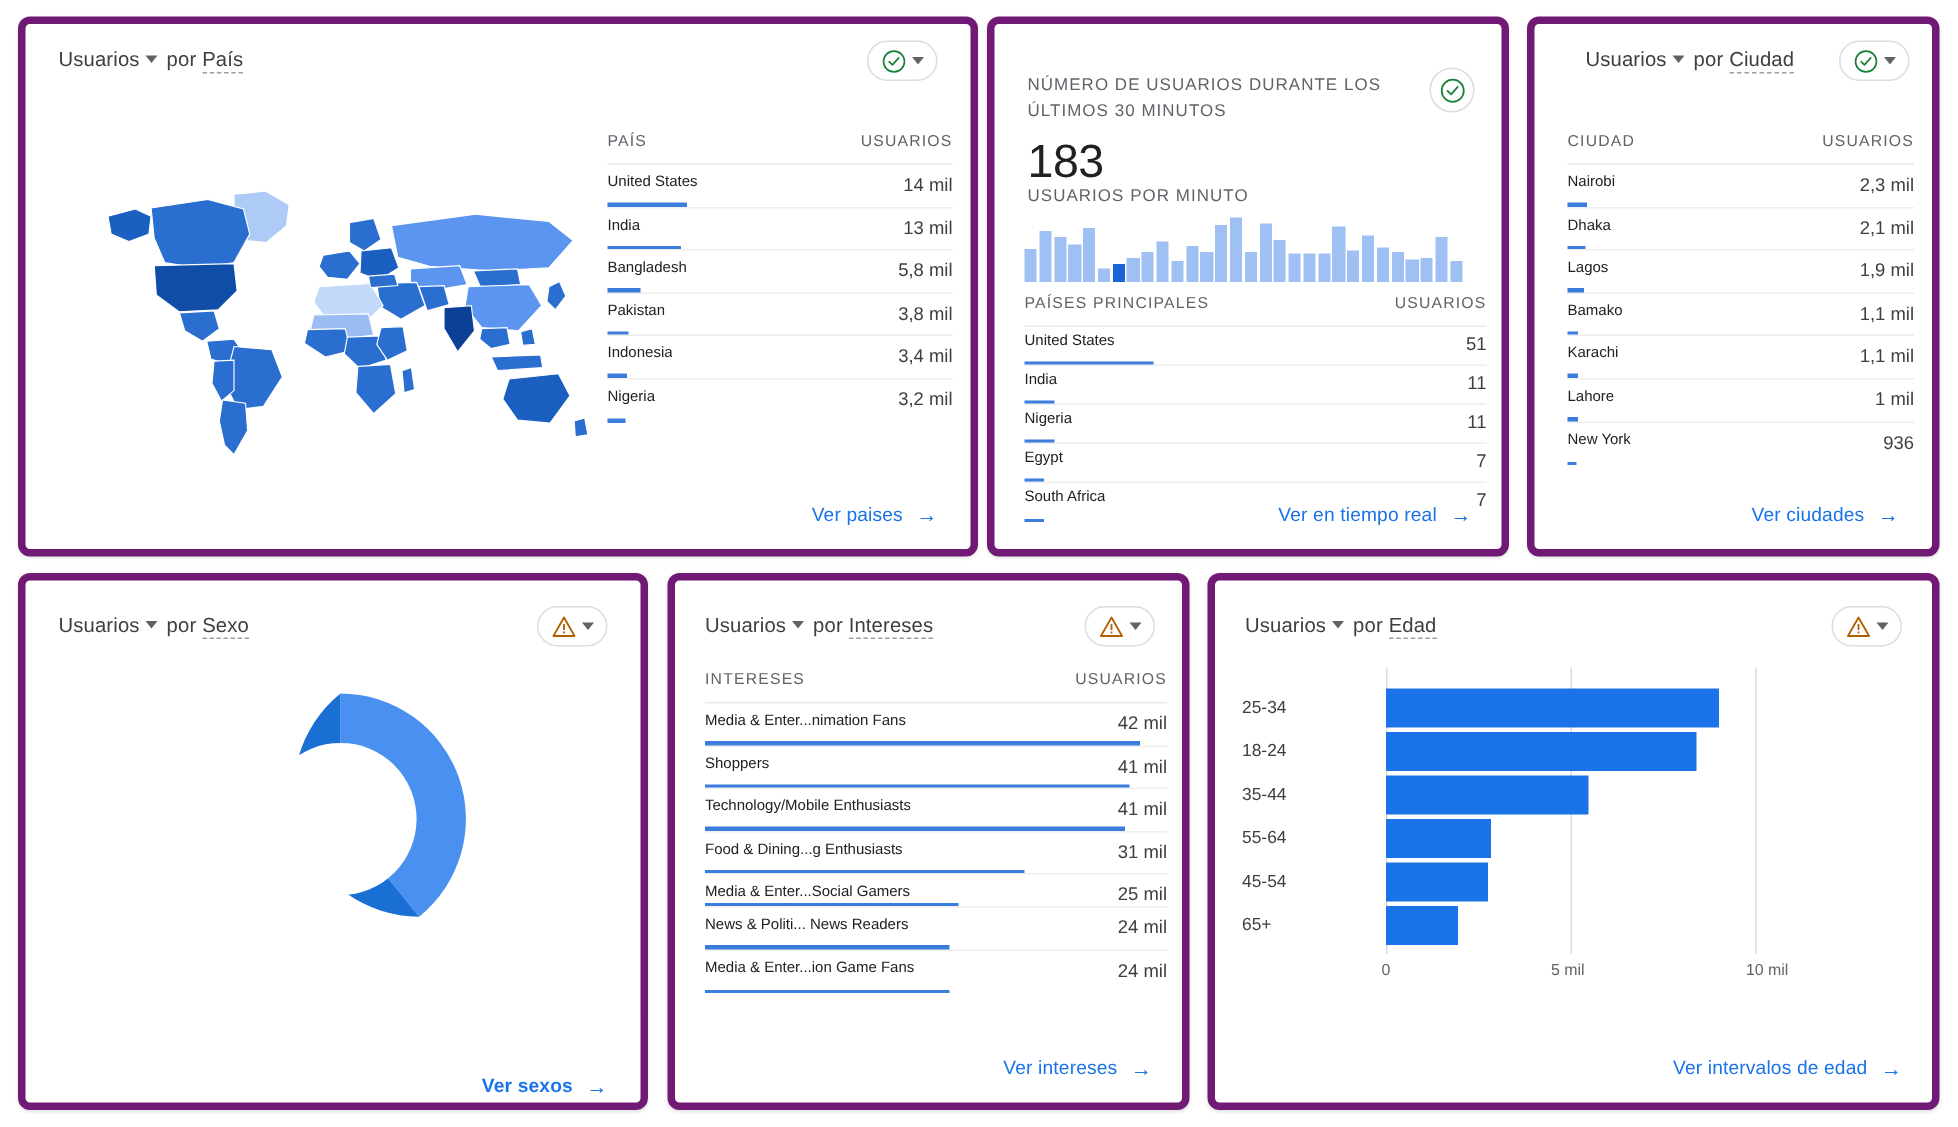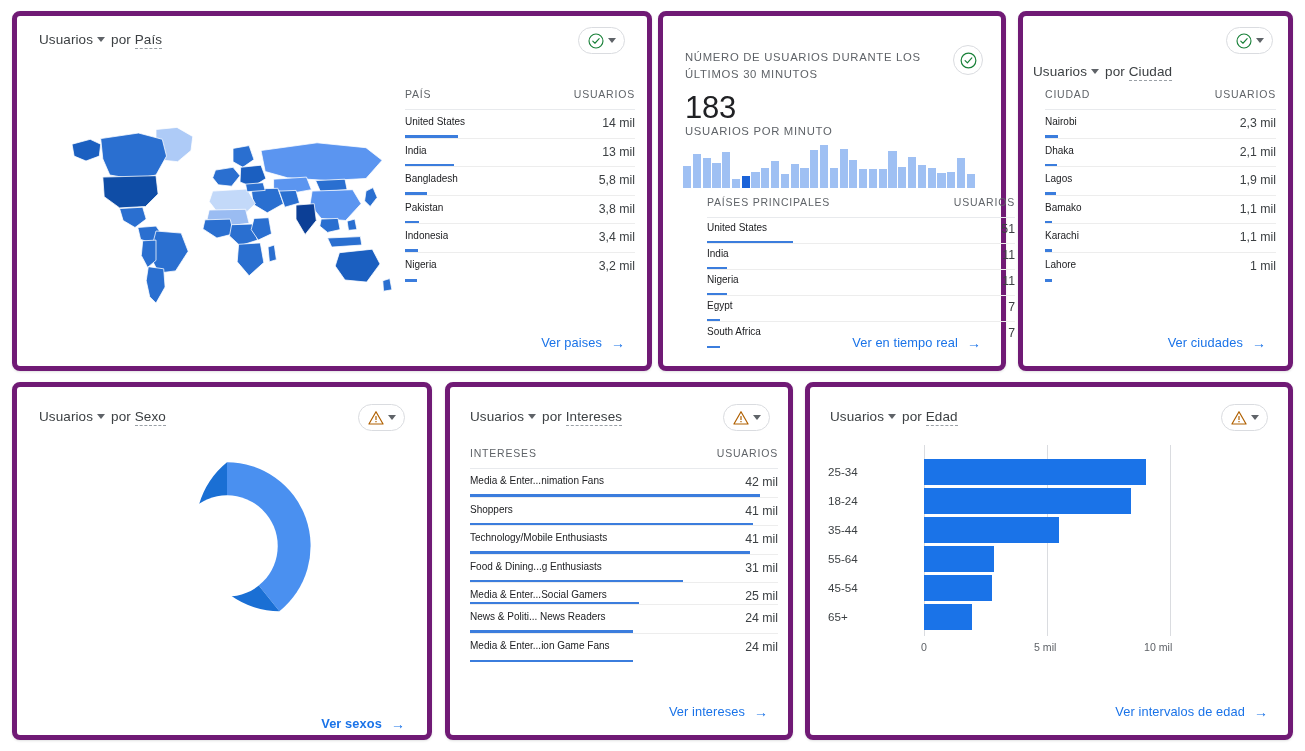--- a/index.html
+++ b/index.html
@@ -351,21 +351,21 @@
       <div class="b" style="height:23px"></div>
       <div class="b" style="height:20px"></div>
       <div class="b" style="height:15px"></div>
       <div class="b" style="height:16px"></div>
       <div class="b" style="height:30px"></div>
       <div class="b" style="height:14px"></div>
     </div>
 
     <div class="tbl" style="left:678px; top:180px; width:0;"></div>
 
-    <div class="tbl" style="left:20px; top:180px; width:308px;margin-left:24px;">
+    <div class="tbl" style="left:20px; top:180px; width:308px;">
       <div class="tbl-head">
         <span>PAÍSES PRINCIPALES</span>
         <span>USUARIOS</span>
       </div>
       <div class="tbl-row" style="height:26px">
         <span class="rname" style="top:4px">United States</span>
         <span class="rval" style="top:4px">51</span>
         <span class="rbar" style="width:28%"></span>
       </div>
       <div class="tbl-row" style="height:26px">
@@ -391,21 +391,21 @@
     </div>
 
     <a class="card-link" style="bottom:16px; right:20px;">
       <span>Ver en tiempo real</span><span class="arr">→</span>
     </a>
   </div>
 
   <div class="card" style="left:1018px; top:11px; width:275px; height:360px;">
 
     <div class="card-head">
-      <div class="metric-title" style="left:10px;margin-top:32px;">
+      <div class="metric-title" style="left:34px;">
         <span>Usuarios</span><span class="caret"></span><span>por</span>
         <span class="dim">Ciudad</span>
       </div>
       <div class="status-pill" style="right:15px;">
         <svg width="18" height="18" viewBox="0 0 24 24">
           <circle cx="12" cy="12" r="9.3" fill="none" stroke="#188038" stroke-width="1.5"></circle>
           <path d="M7.7 12.2 L10.6 15 L16.2 8.8" fill="none" stroke="#188038" stroke-width="1.5" stroke-linecap="round" stroke-linejoin="round"></path>
         </svg>
         <span class="pill-caret"></span>
       </div>
@@ -438,20 +438,25 @@
       </div>
       <div class="tbl-row">
         <span class="rname">Karachi</span>
         <span class="rval">1,1 mil</span>
         <span class="rbar" style="width:3.2%"></span>
       </div>
       <div class="tbl-row">
         <span class="rname">Lahore</span>
         <span class="rval">1 mil</span>
         <span class="rbar" style="width:3%"></span>
+      </div>
+      <div class="tbl-row">
+        <span class="rname">New York</span>
+        <span class="rval">936</span>
+        <span class="rbar" style="width:2.8%"></span>
       </div>
     </div>
 
     <a class="card-link" style="bottom:16px;">
       <span>Ver ciudades</span><span class="arr">→</span>
     </a>
   </div>
 
   <div class="card" style="left:12px; top:382px; width:420px; height:358px;">
 
@@ -590,21 +595,21 @@
         <span class="albl" style="top:6px;">45-54</span>
         <span class="age-bar" style="left:96px; width:68px;"></span>
       </div>
       <div class="age-row" style="top:159px; width:100%;">
         <span class="albl" style="top:6px;">65+</span>
         <span class="age-bar" style="left:96px; width:48px;"></span>
       </div>
 
       <div class="axis-tick" style="left:93px; top:196px;">0</div>
       <div class="axis-tick" style="left:206px; top:196px;">5 mil</div>
-      <div class="axis-tick" style="left:316px; top:196px;">10 mil</div>
+      <div class="axis-tick" style="left:336px; top:196px;">10 mil</div>
     </div>
 
     <a class="card-link" style="bottom:16px; right:20px;">
       <span>Ver intervalos de edad</span><span class="arr">→</span>
     </a>
   </div>
 
 </div>
 
 </body></html>

